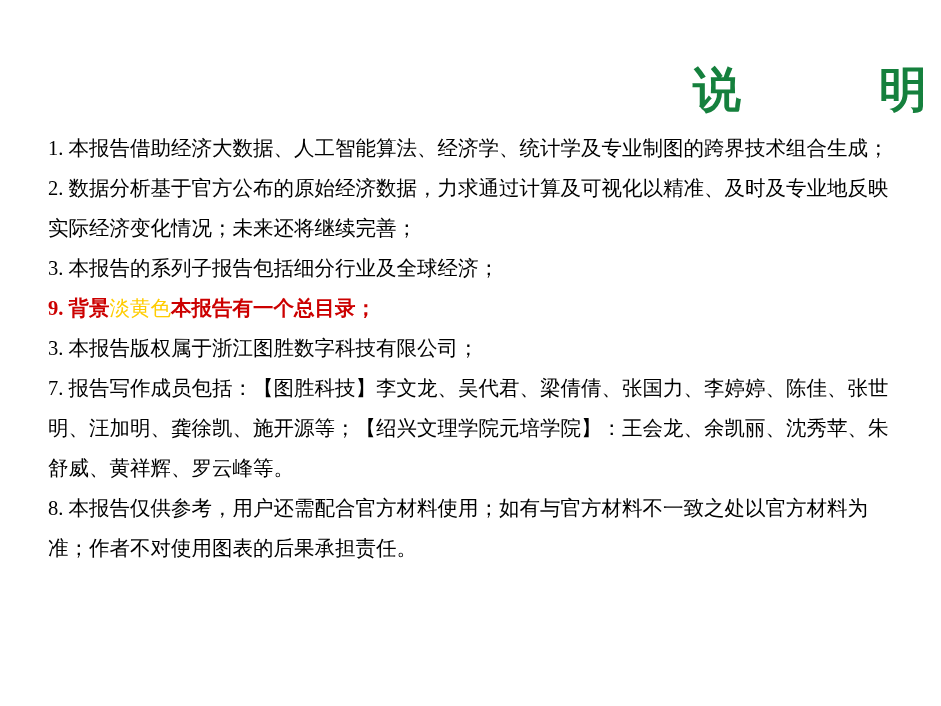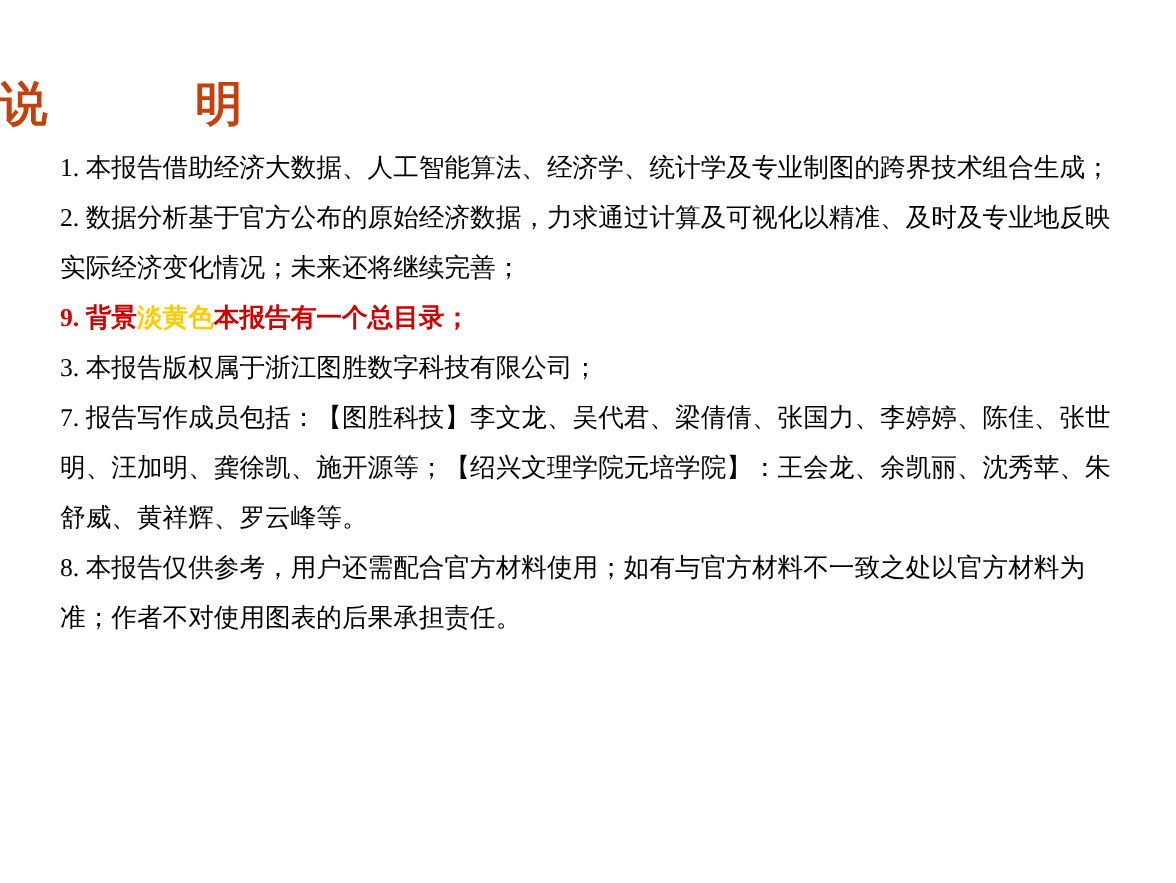--- a/index.html
+++ b/index.html
@@ -15,23 +15,23 @@
     overflow: hidden;
   }
   .slide {
     position: relative;
     width: 941px;
     height: 706px;
     box-sizing: border-box;
     padding: 0;
   }
   .title {
-    text-align: left;
-    color: #c2410c;
-    font-size: 38px;
+    text-align: right;
+    color: #15803d;
+    font-size: 48px;
     font-weight: bold;
     letter-spacing: 14px;
     margin: 0;
     padding-top: 58px;
     padding-bottom: 6px;
     font-family: "Liberation Serif", "DejaVu Serif", serif;
   }
   .body-text {
     padding: 0 52px 0 48px;
     font-size: 20.5px;
@@ -40,21 +40,21 @@
   .para {
     margin: 0;
     text-indent: 0;
   }
   .highlight-line {
     font-weight: bold;
     color: #cc0000;
   }
   .yellow-bg {
     color: #ffcc00;
-    font-weight: bold;
+    font-weight: normal;
   }
   
   .arrow {
     display: inline-block;
     vertical-align: middle;
     position: relative;
     top: -2px;
     margin: 0 4px;
   }
   .arrow svg {
@@ -67,20 +67,21 @@
 <div class="slide">
 
   <div class="title">说　　明</div>
 
   <div class="body-text">
 
     <p class="para">1. 本报告借助经济大数据、人工智能算法、经济学、统计学及专业制图的跨界技术组合生成；</p>
 
     <p class="para">2. 数据分析基于官方公布的原始经济数据，力求通过计算及可视化以精准、及时及专业地反映实际经济变化情况；未来还将继续完善；</p>
 
+    <p class="para">3. 本报告的系列子报告包括细分行业及全球经济；</p>
 
 
     <p class="para highlight-line"><span>9. 背景</span><span class="yellow-bg">淡黄色</span><span>本报告有一个总目录；</span></p>
 
     <p class="para">3. 本报告版权属于浙江图胜数字科技有限公司；</p>
 
     <p class="para">7. 报告写作成员包括：【图胜科技】李文龙、吴代君、梁倩倩、张国力、李婷婷、陈佳、张世明、汪加明、龚徐凯、施开源等；【绍兴文理学院元培学院】：王会龙、余凯丽、沈秀苹、朱舒威、黄祥辉、罗云峰等。</p>
 
     <p class="para">8. 本报告仅供参考，用户还需配合官方材料使用；如有与官方材料不一致之处以官方材料为准；作者不对使用图表的后果承担责任。</p>
 

